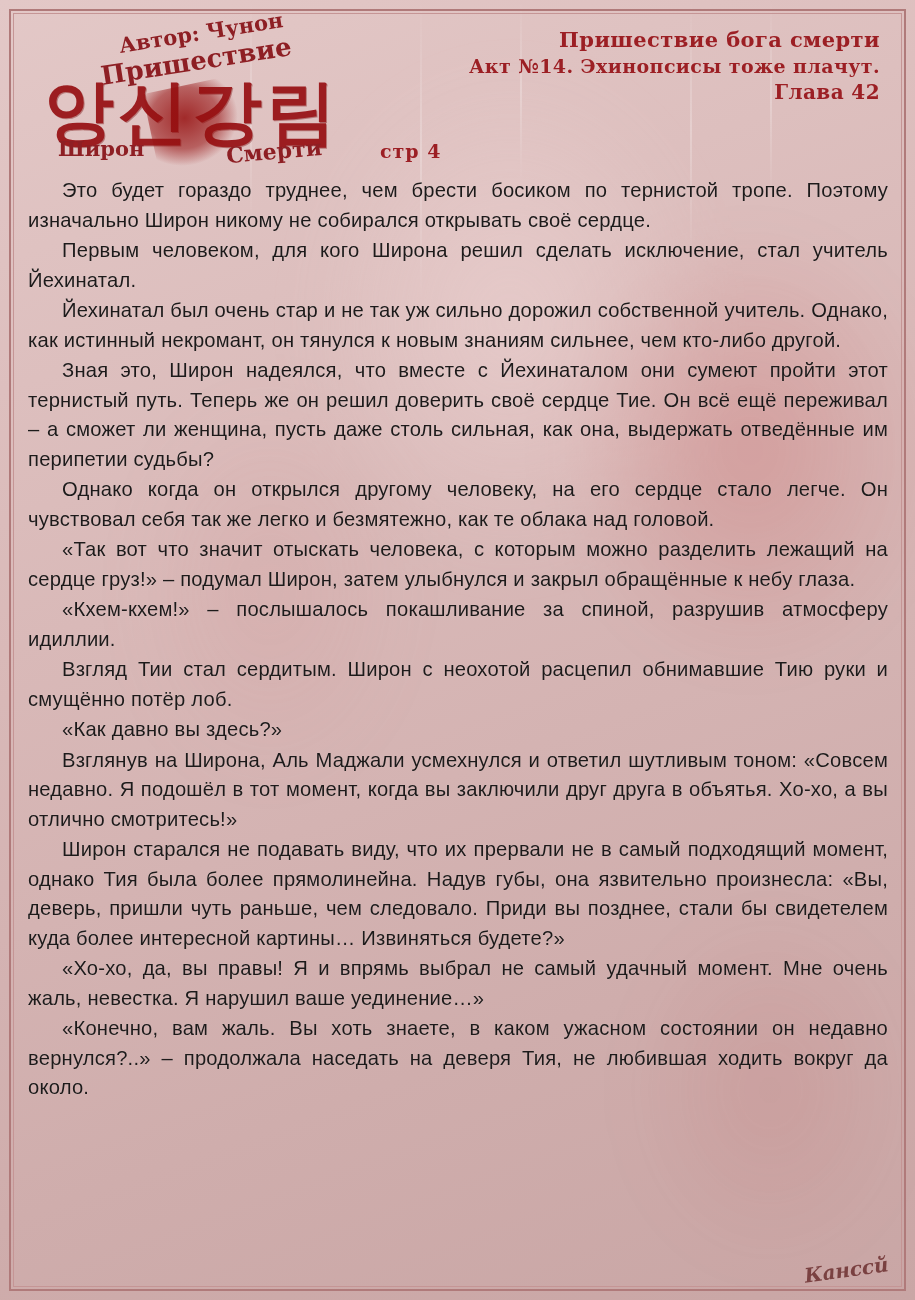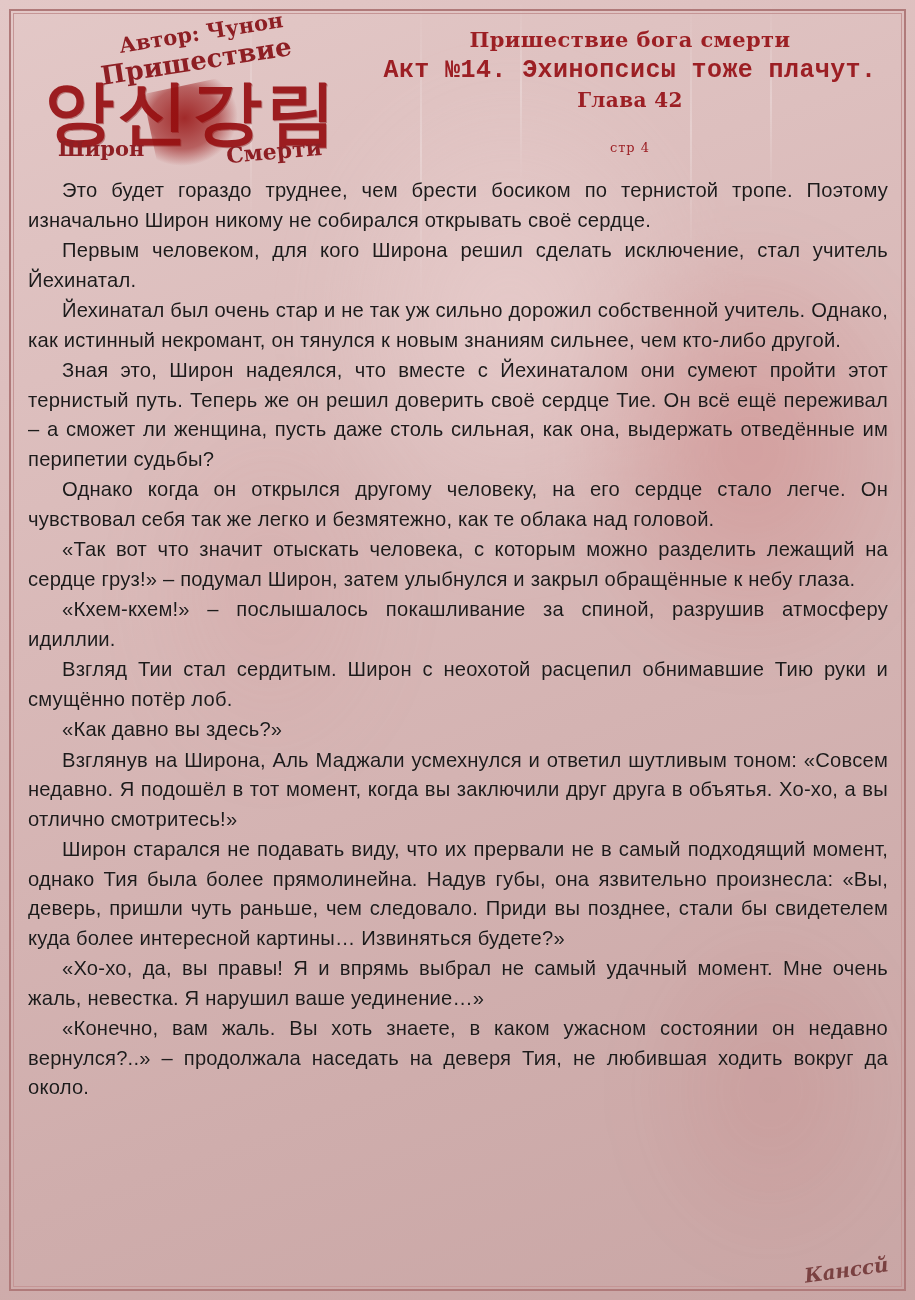--- a/index.html
+++ b/index.html
@@ -138,41 +138,41 @@
     background: radial-gradient(ellipse at 40% 40%, rgba(150,15,15,0.85) 0%, rgba(150,15,15,0.55) 45%, rgba(150,15,15,0) 70%);
     transform: rotate(-12deg);
     pointer-events: none;
   }
 
   .title-block {
     position: absolute;
     left: 380px;
     top: 26px;
     width: 500px;
-    text-align: center;
+    text-align: right;
   }
   .title-line {
     font-family: "DejaVu Serif", serif;
     font-weight: bold;
     font-size: 21px;
     color: #9c1f24;
     line-height: 1.32;
     letter-spacing: 0.4px;
   }
-  .title-line.t2 { font-size: 25px; font-family: Liberation Mono, monospace; }
+  .title-line.t2 { font-size: 19px; }
   .title-line.t3 { font-size: 20px; }
   .page-number {
     position: absolute;
     left: 380px;
     top: 140px;
     width: 500px;
-    text-align: center;
-    font-family: "DejaVu Serif", serif;
-    font-weight: normal;
-    font-size: 13px;
+    text-align: left;
+    font-family: "DejaVu Serif", serif;
+    font-weight: bold;
+    font-size: 19px;
     color: #9c1f24;
     letter-spacing: 1px;
   }
 
   
   .content {
     position: absolute;
     left: 28px;
     top: 176px;
     width: 860px;

